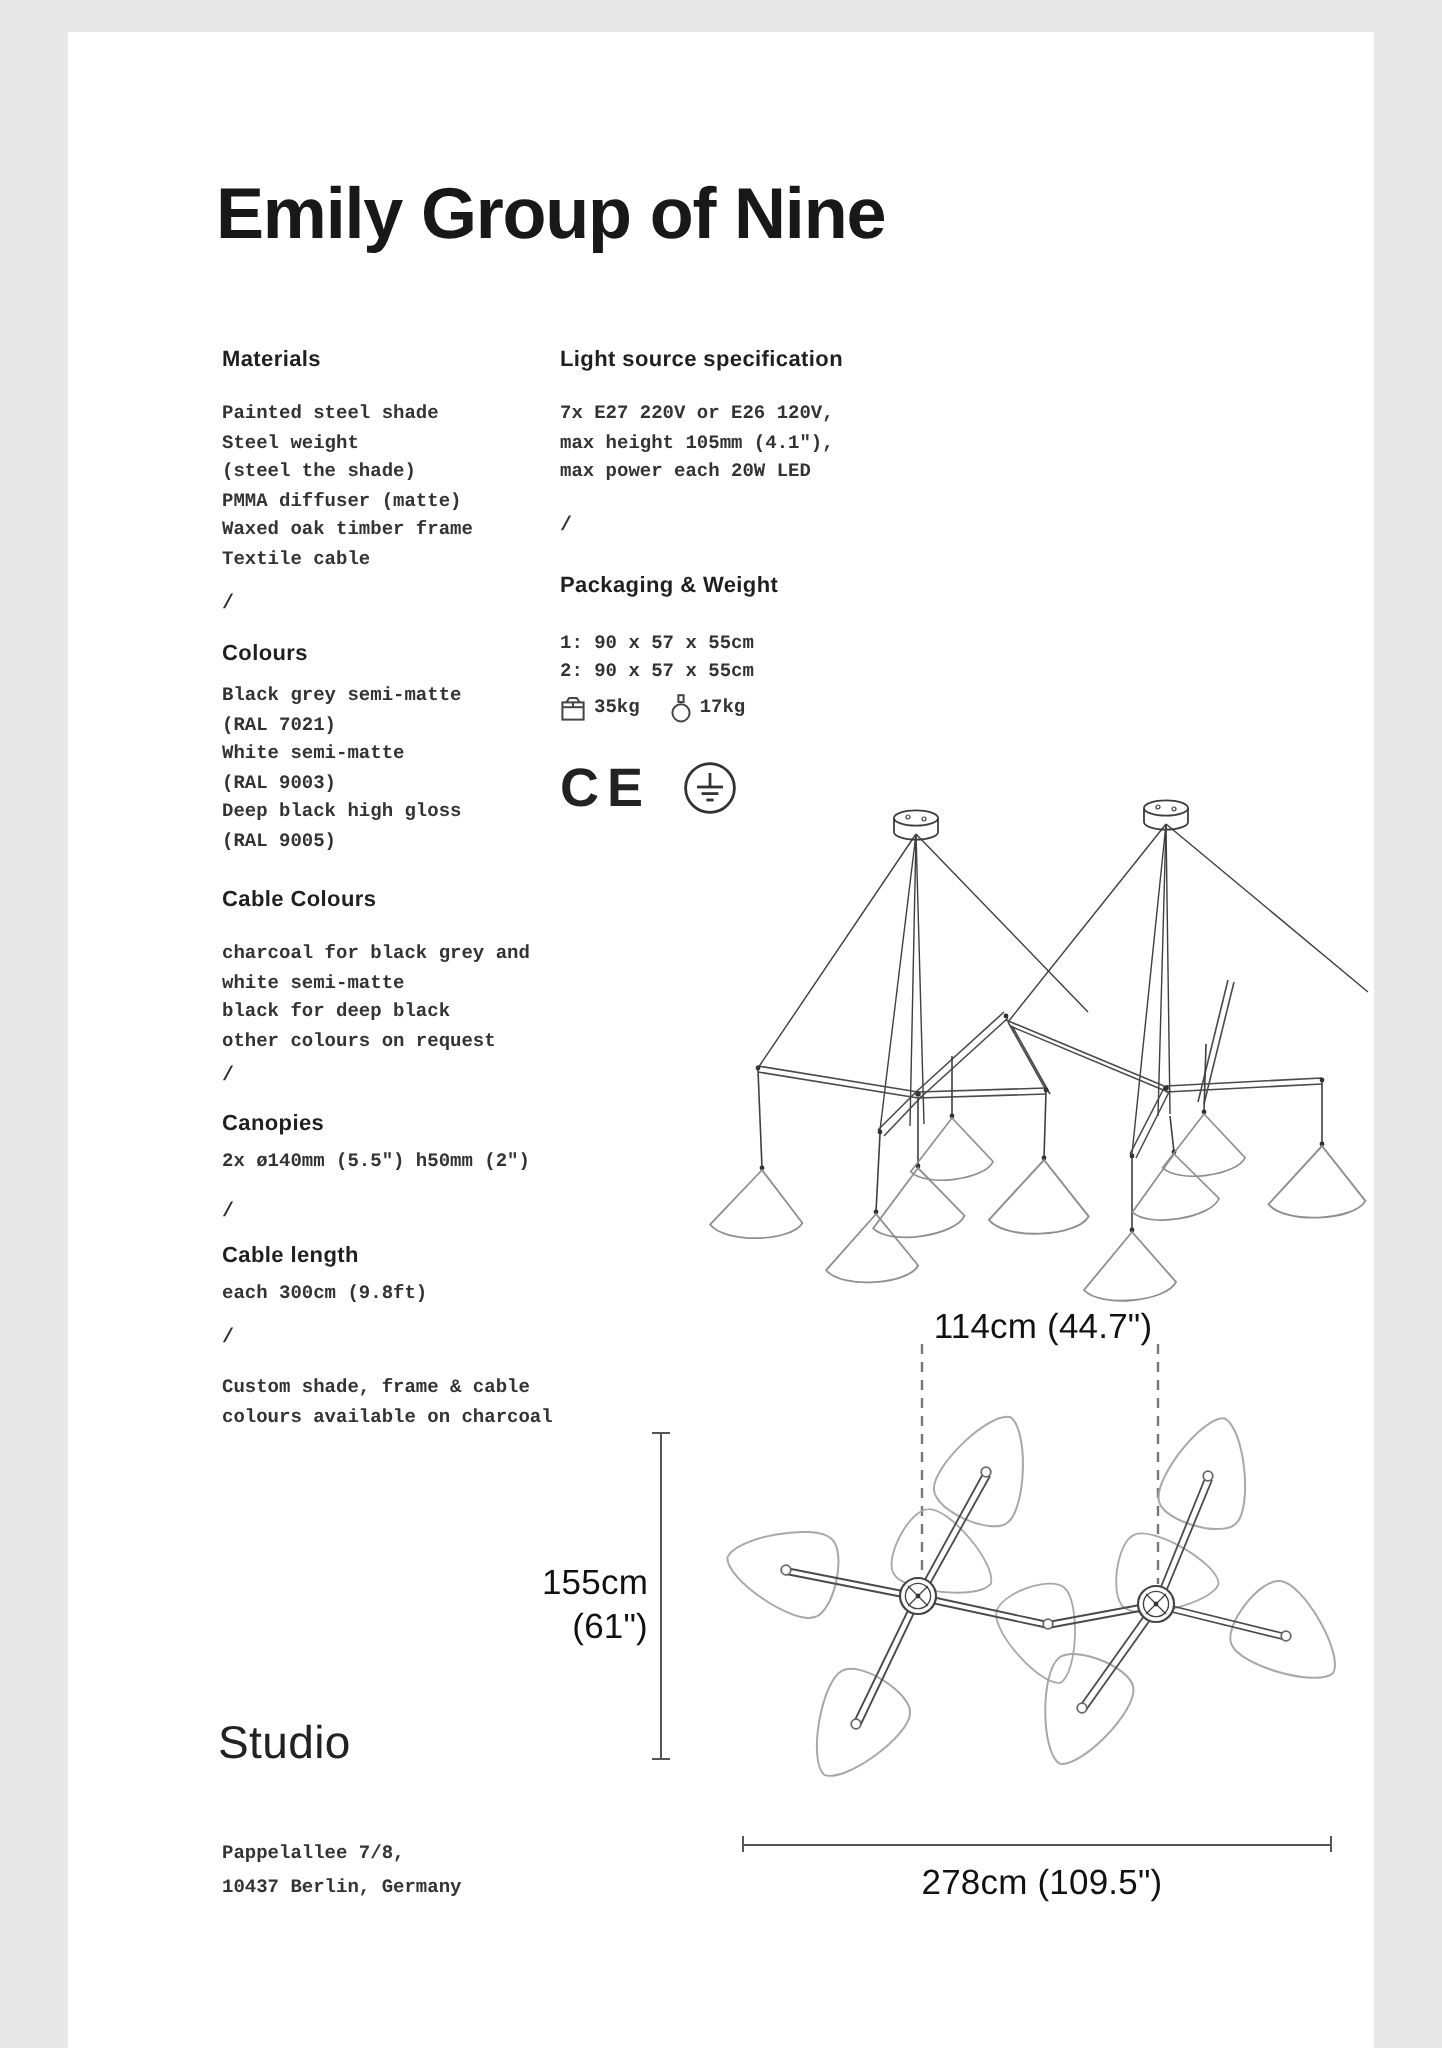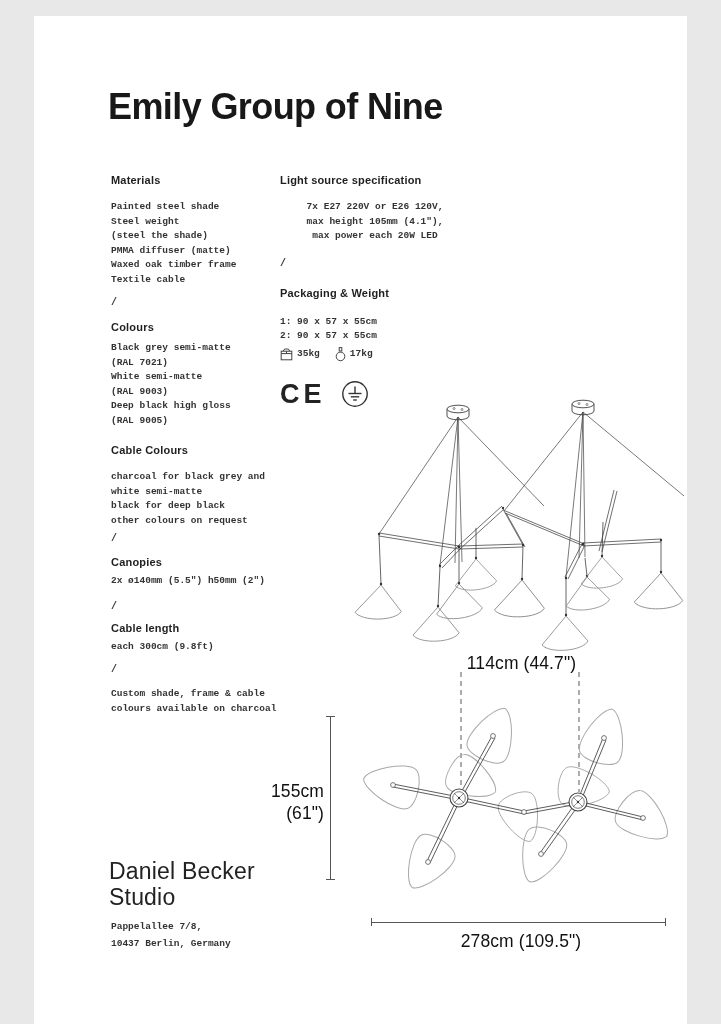--- a/index.html
+++ b/index.html
@@ -73,21 +73,21 @@
     <div class="slash" style="margin-top:10px;">/</div>
 
     <div class="mono" style="margin-top:12px;">
       <div>Custom shade, frame &amp; cable</div>
       <div>colours available on charcoal</div>
     </div>
   </div>
 
   <div class="abs col" style="left:246px;top:158px;width:190px;">
     <div class="h">Light source specification</div>
-    <div class="mono" style="margin-top:14px;text-align:center;">
+    <div class="mono" style="margin-top:14px;">
       <div>7x E27 220V or E26 120V,</div>
       <div>max height 105mm (4.1"),</div>
       <div>max power each 20W LED</div>
     </div>
     <div class="slash" style="margin-top:14px;">/</div>
 
     <div class="h" style="margin-top:18px;">Packaging &amp; Weight</div>
     <div class="mono" style="margin-top:16px;">
       <div>1: 90 x 57 x 55cm</div>
       <div>2: 90 x 57 x 55cm</div>
@@ -300,21 +300,20 @@
     <div>155cm</div>
     <div>(61")</div>
   </div>
 
   <div class="abs dimline-h" style="left:337px;top:906px;width:295px;height:1px;"></div>
   <div class="abs dimline-v" style="left:337px;top:902px;width:1px;height:8px;"></div>
   <div class="abs dimline-v" style="left:631px;top:902px;width:1px;height:8px;"></div>
   <div class="abs dim" style="left:387px;top:915px;width:200px;text-align:center;">278cm (109.5")</div>
 
   <div class="abs studio" style="left:75px;top:842px;">
-    <div>Daniel Becker</div>
     <div>Studio</div>
   </div>
   <div class="abs mono" style="left:77px;top:903px;line-height:16.5px;">
     <div>Pappelallee 7/8,</div>
     <div>10437 Berlin, Germany</div>
   </div>
 
 </div>
 
 </body></html>

